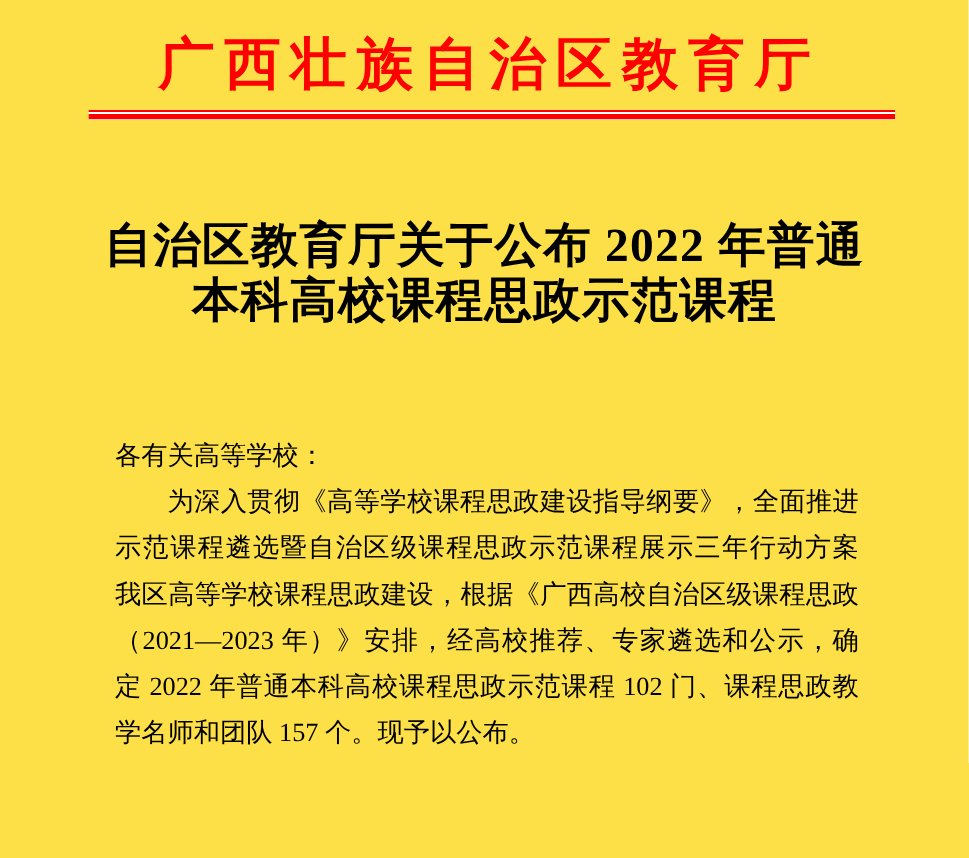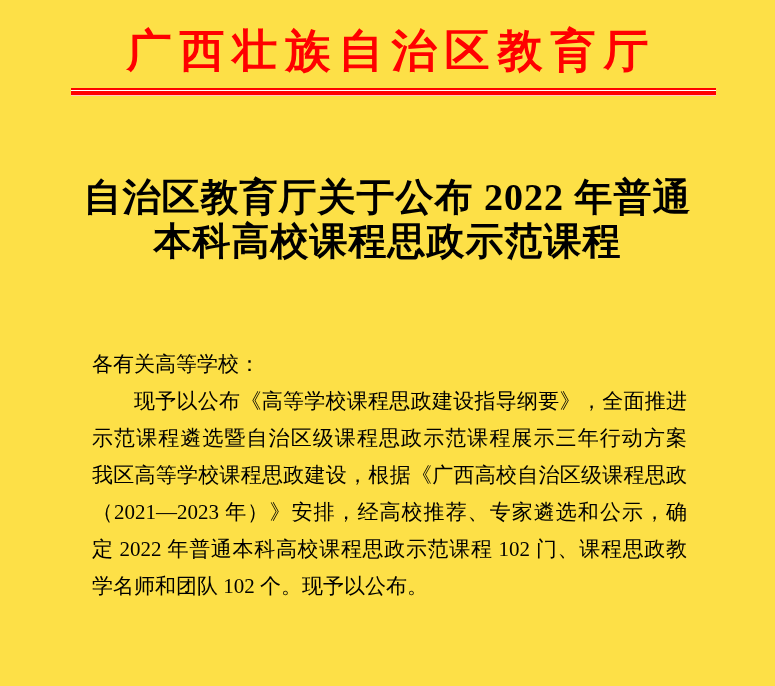--- a/index.html
+++ b/index.html
@@ -100,24 +100,24 @@
   <div class="notice-title">
     <div>自治区教育厅关于公布 2022 年普通</div>
     <div>本科高校课程思政示范课程</div>
   </div>
 
   <div class="doc-body">
 
     <div class="line">各有关高等学校：</div>
 
     <div>
-      <div class="line fill indent">现予以公布《高等学校课程思政建设指导纲要》，全面推进</div>
+      <div class="line fill indent">为深入贯彻《高等学校课程思政建设指导纲要》，全面推进</div>
       <div class="line fill">示范课程遴选暨自治区级课程思政示范课程展示三年行动方案</div>
       <div class="line fill">我区高等学校课程思政建设，根据《广西高校自治区级课程思政</div>
       <div class="line fill">（2021—2023 年）》安排，经高校推荐、专家遴选和公示，确</div>
       <div class="line fill">定 2022 年普通本科高校课程思政示范课程 102 门、课程思政教</div>
-      <div class="line">学名师和团队 102 个。现予以公布。</div>
+      <div class="line">学名师和团队 157 个。现予以公布。</div>
     </div>
 
 
   </div>
 
 </div>
 
 </body></html>

